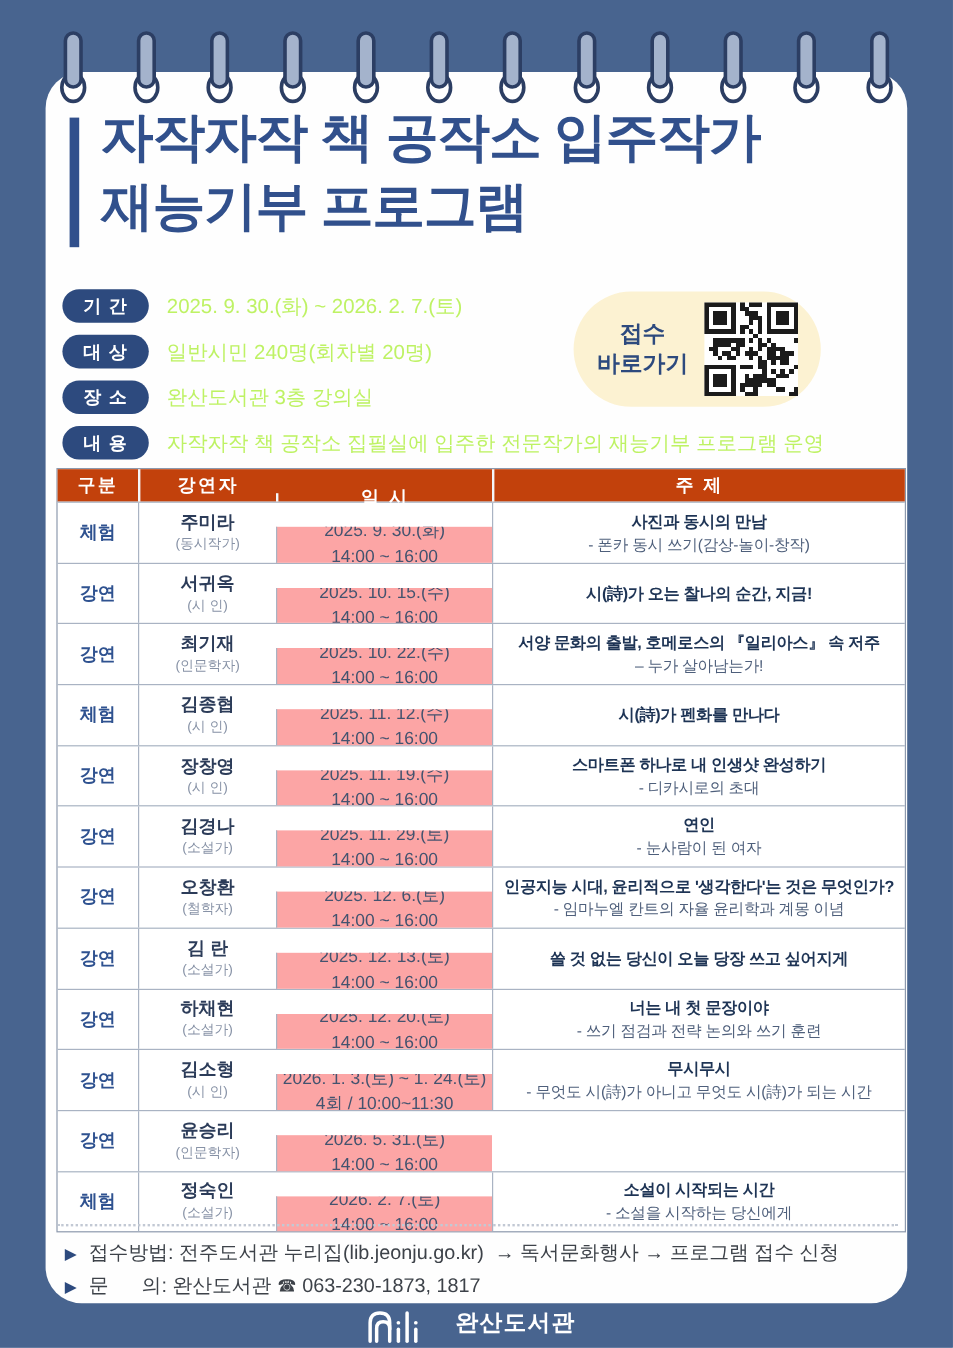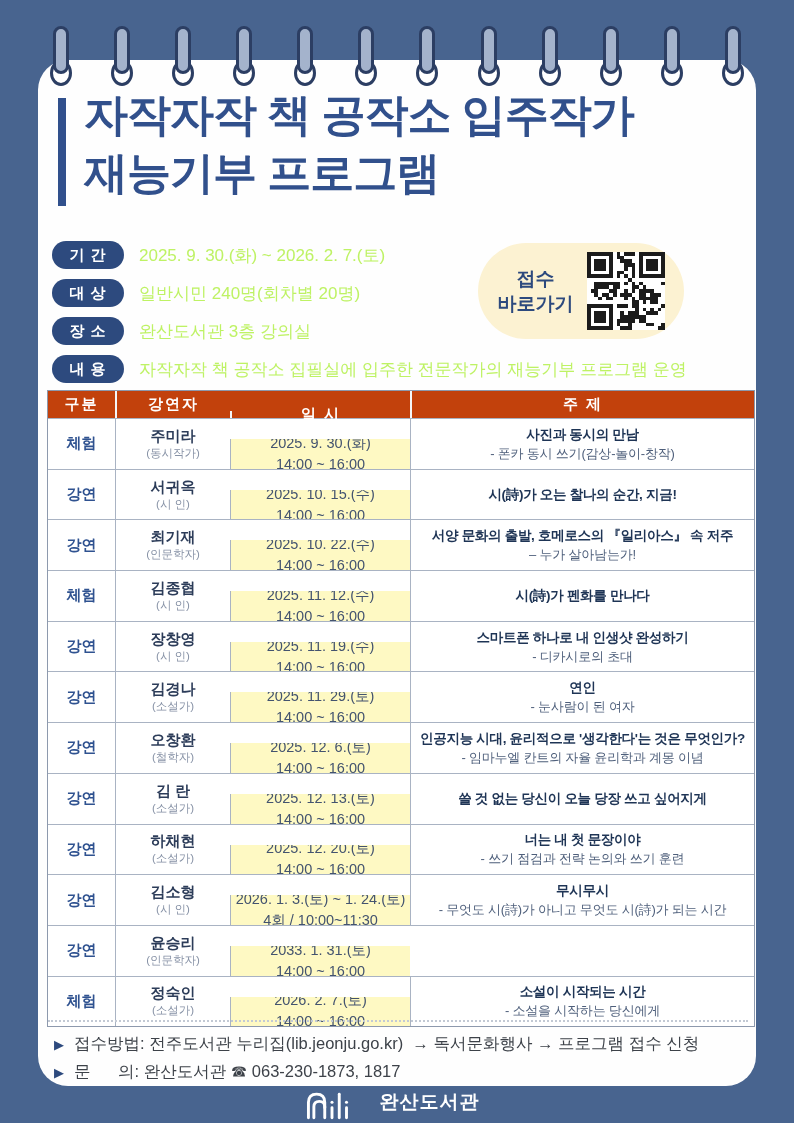--- a/index.html
+++ b/index.html
@@ -39,21 +39,21 @@
   .col-cat{width:67px;flex:none;}
   .col-spk{width:115px;flex:none;}
   .col-dt{width:180px;flex:none;margin-top:20px;}
   .col-top{flex:1;min-width:0;}
   .trow{display:flex;height:49.7px;border-top:1px solid #a9b3c3;}
   .td{display:flex;flex-direction:column;align-items:center;justify-content:center;overflow:hidden;box-sizing:border-box;text-align:center;}
   .td + .td{border-left:1px solid #a9b3c3;}
   .td-cat .cat{font-size:15px;font-weight:700;color:#2f5290;}
   .td-spk .name{font-size:15px;font-weight:700;color:#2c3c59;line-height:18px;}
   .td-spk .role{font-size:11.5px;color:#8792a6;margin-top:1px;}
-  .td-dt{background:#fef9c3;text-align:right;}
+  .td-dt{background:#fca5a5;text-align:right;}
   .td-dt .date,.td-dt .time{font-size:14.5px;color:#43536f;line-height:21px;white-space:nowrap;}
   .td-top .topic-main{font-size:13.5px;font-weight:700;color:#1e3455;line-height:19px;letter-spacing:-0.3px;}
   .td-top .topic-sub{font-size:13px;color:#4e5f7b;line-height:19px;letter-spacing:-0.2px;}
   .td-top .topic-sub:empty{display:none;}
 
   
   .dotted{position:absolute;left:48px;top:1020px;width:700px;border-top:2px dotted #c2c9d4;}
   .notes{position:absolute;left:54px;top:1030px;width:690px;}
   .note-line{display:flex;align-items:center;height:28px;font-size:16.5px;color:#3d4249;white-space:pre;}
   .marker{color:#2d4a7e;font-size:13px;margin-right:10px;}
@@ -564,21 +564,21 @@
 
     <div class="trow">
       <div class="td td-cat col-cat">
             <span class="cat">강연</span>
           </div>
       <div class="td td-spk col-spk">
         <span class="name">윤승리</span>
         <span class="role">(인문학자)</span>
       </div>
       <div class="td td-dt col-dt">
-        <span class="date">2033. 1. 31.(토)</span>
+        <span class="date">2026. 5. 31.(토)</span>
         <span class="time">14:00 ~ 16:00</span>
       </div>
     </div>
 
     <div class="trow">
       <div class="td td-cat col-cat">
             <span class="cat">체험</span>
           </div>
       <div class="td td-spk col-spk">
         <span class="name">정숙인</span>

